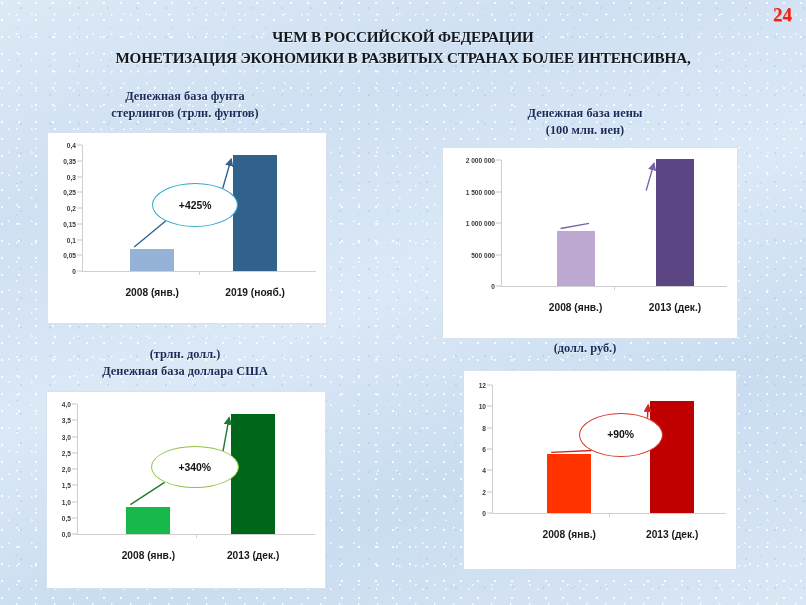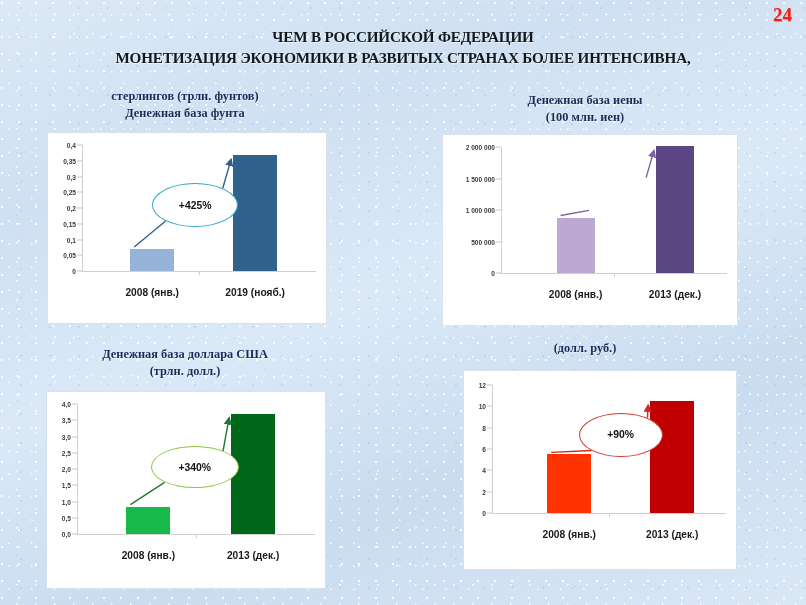--- a/index.html
+++ b/index.html
@@ -79,22 +79,22 @@
 
   <div class="page-num">24</div>
 
   <div class="title">
     <div>ЧЕМ В РОССИЙСКОЙ ФЕДЕРАЦИИ</div>
     <div>МОНЕТИЗАЦИЯ ЭКОНОМИКИ В РАЗВИТЫХ СТРАНАХ БОЛЕЕ ИНТЕНСИВНА,</div>
   </div>
 
   <div class="chart-block" style="left:20px;top:88px;width:330px;">
     <div class="chart-title">
+      <div>Денежная база фунта</div>
       <div>стерлингов (трлн. фунтов)</div>
-      <div>Денежная база фунта</div>
     </div>
     <div class="panel" id="panel-pound" style="margin-left:28px;margin-top:11px;width:278px;height:190px;">
         <div class="ytick" style="top: 12px; right: 250px;">0,4</div>
         <div class="ytick-mark" style="top: 12px; left: 29px; width: 5px;"></div>
         <div class="ytick" style="top: 27.75px; right: 250px;">0,35</div>
         <div class="ytick-mark" style="top: 27.75px; left: 29px; width: 5px;"></div>
         <div class="ytick" style="top: 43.5px; right: 250px;">0,3</div>
         <div class="ytick-mark" style="top: 43.5px; left: 29px; width: 5px;"></div>
         <div class="ytick" style="top: 59.25px; right: 250px;">0,25</div>
         <div class="ytick-mark" style="top: 59.25px; left: 29px; width: 5px;"></div>
@@ -121,21 +121,21 @@
               <path d="M0,0 L6,3 L0,6 z" fill="#31628E"></path>
             </marker>
           </defs>
           <line x1="86.2" y1="113.95" x2="117.63999999999999" y2="88.02" stroke="#31628E" stroke-width="1.4"></line>
           <line x1="174.76" y1="55.26" x2="183.16" y2="26.080000000000013" stroke="#31628E" stroke-width="1.4" marker-end="url(#ah-pound)"></line>
         </svg>
         <div class="callout" style="left: 104.2px; top: 50.22px; width: 84px; height: 42px; border: 1.6px solid rgb(49, 168, 201);">+425%</div>
       </div>
   </div>
 
-  <div class="chart-block" style="left:420px;top:92px;width:330px;">
+  <div class="chart-block" style="left:420px;top:105px;width:330px;">
     <div class="chart-title">
       <div>Денежная база иены</div>
       <div>(100 млн. иен)</div>
     </div>
     <div class="panel" id="panel-yen" style="margin-left:23px;margin-top:9px;width:294px;height:190px;">
         <div class="ytick" style="top: 12px; right: 242px;">2 000 000</div>
         <div class="ytick-mark" style="top: 12px; left: 53px; width: 5px;"></div>
         <div class="ytick" style="top: 43.5px; right: 242px;">1 500 000</div>
         <div class="ytick-mark" style="top: 43.5px; left: 53px; width: 5px;"></div>
         <div class="ytick" style="top: 75px; right: 242px;">1 000 000</div>
@@ -158,22 +158,22 @@
             </marker>
           </defs>
           <line x1="117.57999999999998" y1="80.56" x2="146.01999999999998" y2="75.42" stroke="#7B62A8" stroke-width="1.4"></line>
           <line x1="203.14" y1="42.66" x2="211.02" y2="15.370000000000019" stroke="#7B62A8" stroke-width="1.4" marker-end="url(#ah-yen)"></line>
         </svg>
       </div>
   </div>
 
   <div class="chart-block" style="left:20px;top:346px;width:330px;">
     <div class="chart-title">
+      <div>(трлн. долл.)</div>
       <div>Денежная  база доллара США</div>
-      <div>(трлн. долл.)</div>
     </div>
     <div class="panel" id="panel-dollar" style="margin-left:27px;margin-top:12px;width:278px;height:196px;">
         <div class="ytick" style="top: 12px; right: 254px;">4,0</div>
         <div class="ytick-mark" style="top: 12px; left: 25px; width: 5px;"></div>
         <div class="ytick" style="top: 28.25px; right: 254px;">3,5</div>
         <div class="ytick-mark" style="top: 28.25px; left: 25px; width: 5px;"></div>
         <div class="ytick" style="top: 44.5px; right: 254px;">3,0</div>
         <div class="ytick-mark" style="top: 44.5px; left: 25px; width: 5px;"></div>
         <div class="ytick" style="top: 60.75px; right: 254px;">2,5</div>
         <div class="ytick-mark" style="top: 60.75px; left: 25px; width: 5px;"></div>

